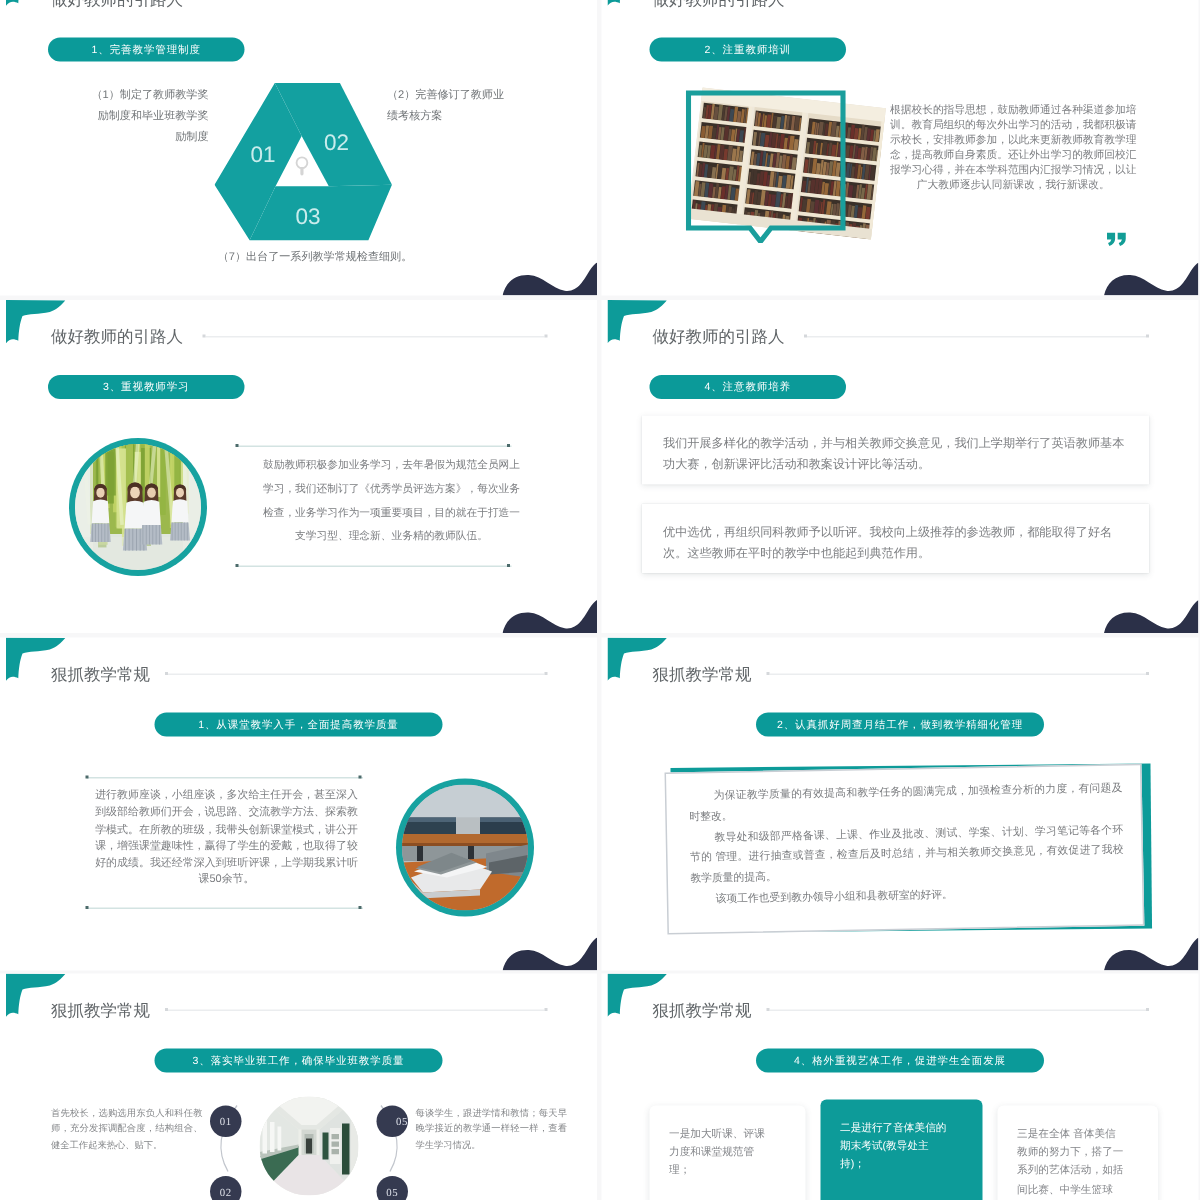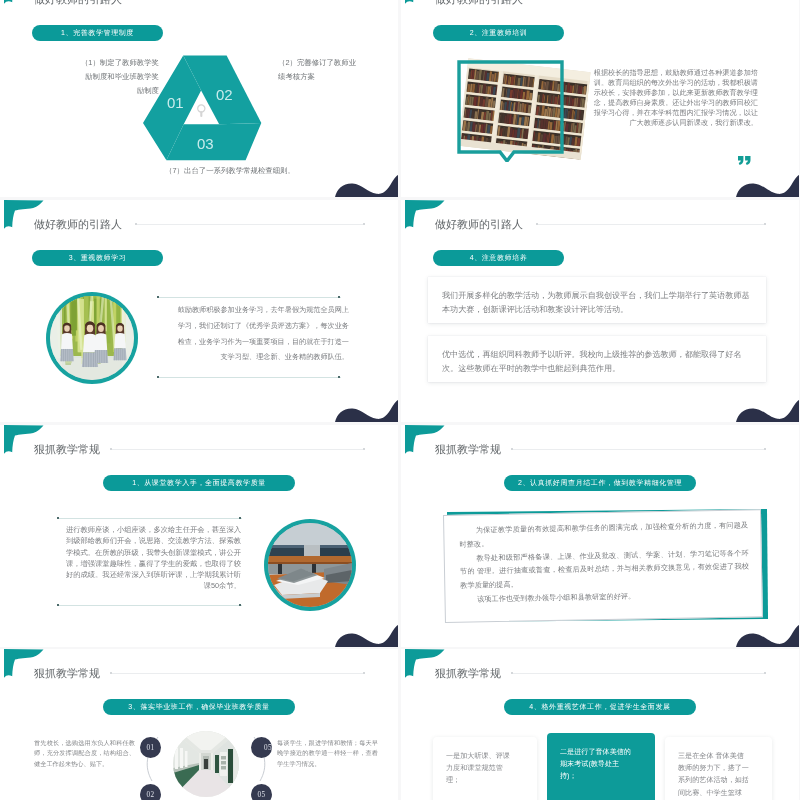--- a/index.html
+++ b/index.html
@@ -18,33 +18,33 @@
            letter-spacing:0;white-space:nowrap;font-weight:400;
            font-family:"Liberation Serif",serif;}
   .title-rule{position:absolute;top:23.5px;height:1px;background:#ebedef;}
   .title-dot{position:absolute;width:2px;height:2px;background:#d5d8db;top:23px;}
   
   .pill{position:absolute;height:16px;border-radius:9px;background:#0b9a99;
         color:#ffffff;font-size:7px;letter-spacing:0.6px;
         display:flex;align-items:center;justify-content:center;}
   
   .wave{position:absolute;right:0;bottom:0;width:63px;height:22px;}
-  .body-text{position:absolute;color:#707477;font-size:7.4px;line-height:14.2px;margin-left:20px;}
+  .body-text{position:absolute;color:#707477;font-size:7.4px;line-height:14.2px;}
   .n-left{left:58px;top:81px;width:81px;text-align:right;}
   .n-right{left:258px;top:81px;width:84px;text-align:left;}
   .n-bottom{left:110px;top:189px;width:200px;text-align:center;}
   .tri-wrap{position:absolute;left:143px;top:80px;width:119px;height:106px;}
   .tri-num{fill:#c9ecec;font-size:15px;font-family:"Liberation Sans",sans-serif;}
   
   .bubble-frame{position:absolute;left:56px;top:85px;width:110px;height:102px;z-index:2;}
   .photo-lib{position:absolute;left:62px;top:90px;width:123px;height:88px;
              transform:rotate(6.5deg);z-index:1;overflow:hidden;
              background:#e8e2d6;}
   .para{position:absolute;color:#7b7d80;font-size:7.8px;line-height:11.3px;
-        text-align:right;letter-spacing:0;}
+        text-align:center;letter-spacing:0;}
   .p2{left:192px;top:93px;width:165px;font-size:7.15px;line-height:10.1px;}
   .quote-mark{position:absolute;left:337px;top:176px;width:13px;height:9px;}
   
   .circ-photo{position:absolute;border-radius:50%;background:#17a2a0;padding:0;}
   .circ-inner{position:absolute;left:4px;top:4px;right:4px;bottom:4px;
               border-radius:50%;overflow:hidden;}
   .rule-h{position:absolute;height:1px;background:#d3e3e2;}
   .rule-dot{position:absolute;width:2.4px;height:2.4px;background:#4c6b6b;}
   .p3{left:161px;top:103px;width:176px;line-height:15.8px;font-size:7.15px;margin-left:12px;}
   
@@ -648,21 +648,21 @@
           <path d="M0 0 L39.5 0.4 C36.8 3.6 33.5 6.7 29.2 8.0 C22.0 9.5 15.0 9.2 11.0 10.6 C9.3 14.8 8.4 20.8 8.2 27.2 C5.0 25.6 2.3 25.8 0 28.8 Z" fill="#0d9b99"></path>
         </svg>
   </div>
   <div class="s-title">做好教师的引路人</div>
   <div class="title-rule" style="left:137px;width:226px;"></div>
   <div class="title-dot" style="left:135px;"></div>
   <div class="title-dot" style="left:363px;"></div>
   <div class="pill" style="left:32px;top:50px;width:131px;">4、注意教师培养</div>
 
   <div class="card-box" style="left:27px;top:77px;width:338px;height:46px;">
-    <div class="card-text">我们开展多样化的教学活动，为教师展示自我创设平台，我们上学期举行了英语教师基本功大赛，创新课评比活动和教案设计评比等活动。</div>
+    <div class="card-text">我们开展多样化的教学活动，并与相关教师交换意见，我们上学期举行了英语教师基本功大赛，创新课评比活动和教案设计评比等活动。</div>
   </div>
   <div class="card-box" style="left:27px;top:136px;width:338px;height:46px;">
     <div class="card-text">优中选优，再组织同科教师予以听评。我校向上级推荐的参选教师，都能取得了好名次。这些教师在平时的教学中也能起到典范作用。</div>
   </div>
   <div class="wave">
     <svg viewBox="0 0 63 22" width="63" height="22" preserveAspectRatio="none" style="position:absolute;right:0;bottom:0;">
           <path d="M0 22 C2 13.5 8 8 17.5 8.4 C27 9 33 17.5 41.5 18.8 C50 20 54 12 58 5.5 C60 2.4 61.5 0.9 63 0 L63 22 Z" fill="#2b3048"></path>
         </svg>
   </div>
 </div>

